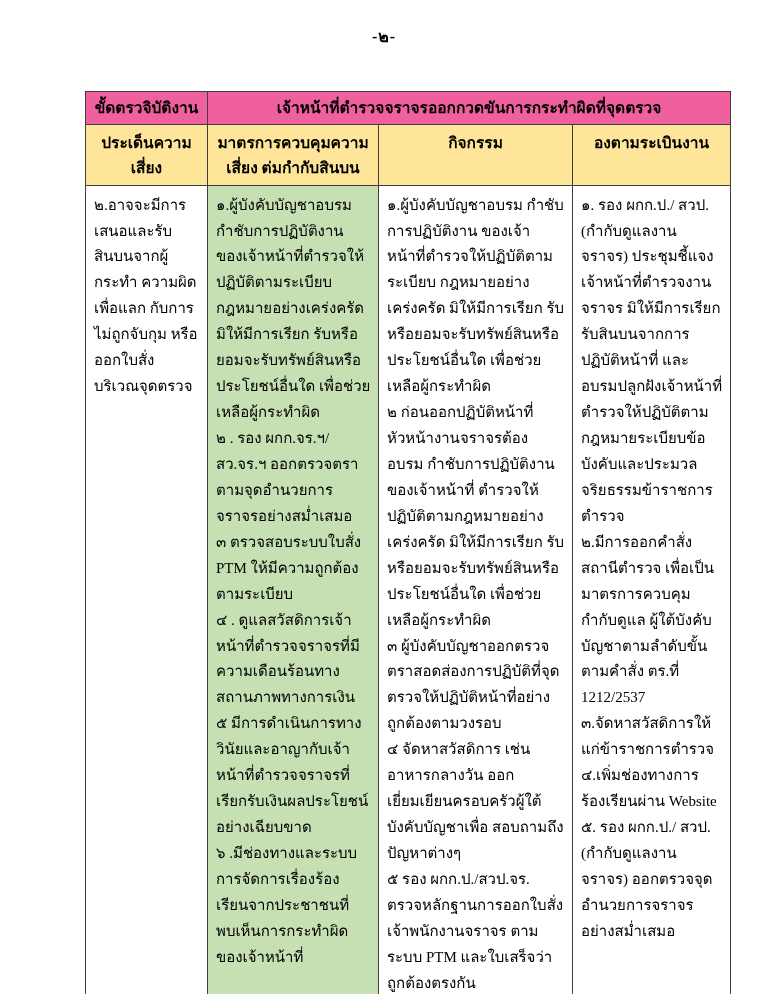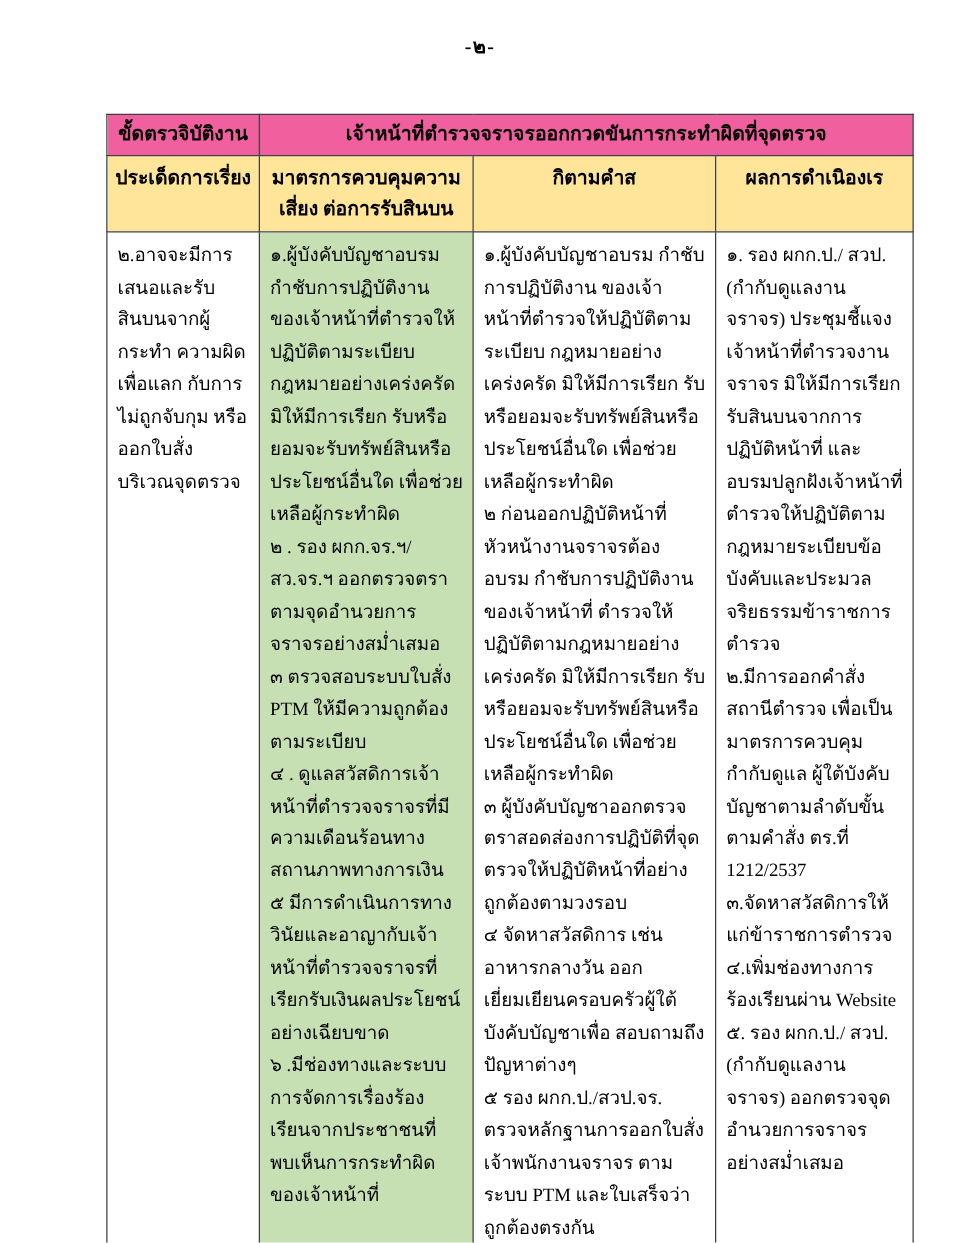--- a/index.html
+++ b/index.html
@@ -94,24 +94,24 @@
         <col class="c2">
         <col class="c3">
         <col class="c4">
     </colgroup>
     <tbody>
       <tr class="hrow1">
         <th>ขั้ดตรวจิบัติงาน</th>
         <th colspan="3">เจ้าหน้าที่ตำรวจจราจรออกกวดขันการกระทำผิดที่จุดตรวจ</th>
       </tr>
       <tr class="hrow2">
-        <th>ประเด็ดการเรี่ยง</th>
-        <th>มาตรการควบคุมความเสี่ยง ต่อการรับสินบน</th>
-        <th>กิตามคำส</th>
-        <th>ผลการดำเนิองเร</th>
+        <th>ประเด็นความเสี่ยง</th>
+        <th>มาตรการควบคุมความเสี่ยง ต่มกำกับสินบน</th>
+        <th>กิจกรรม</th>
+        <th>องตามระเบินงาน</th>
       </tr>
       <tr class="brow">
         <td class="cell-risk">๒.อาจจะมีการเสนอและรับ สินบนจากผู้กระทำ ความผิด เพื่อแลก กับการไม่ถูกจับกุม หรือออกใบสั่ง บริเวณจุดตรวจ</td>
         <td class="cell-measures">๑.ผู้บังคับบัญชาอบรม กำชับการปฏิบัติงาน ของเจ้าหน้าที่ตำรวจให้ปฏิบัติตามระเบียบ กฎหมายอย่างเคร่งครัด มิให้มีการเรียก รับหรือยอมจะรับทรัพย์สินหรือ ประโยชน์อื่นใด เพื่อช่วยเหลือผู้กระทำผิด
 ๒ . รอง ผกก.จร.ฯ/สว.จร.ฯ ออกตรวจตราตามจุดอำนวยการจราจรอย่างสม่ำเสมอ
 ๓ ตรวจสอบระบบใบสั่ง PTM ให้มีความถูกต้องตามระเบียบ
 ๔ . ดูแลสวัสดิการเจ้าหน้าที่ตำรวจจราจรที่มีความเดือนร้อนทางสถานภาพทางการเงิน
 ๕ มีการดำเนินการทางวินัยและอาญากับเจ้าหน้าที่ตำรวจจราจรที่เรียกรับเงินผลประโยชน์อย่างเฉียบขาด
 ๖ .มีช่องทางและระบบการจัดการเรื่องร้องเรียนจากประชาชนที่พบเห็นการกระทำผิดของเจ้าหน้าที่</td>
         <td class="cell-activities">๑.ผู้บังคับบัญชาอบรม กำชับการปฏิบัติงาน ของเจ้าหน้าที่ตำรวจให้ปฏิบัติตามระเบียบ กฎหมายอย่างเคร่งครัด มิให้มีการเรียก รับหรือยอมจะรับทรัพย์สินหรือ ประโยชน์อื่นใด เพื่อช่วยเหลือผู้กระทำผิด

